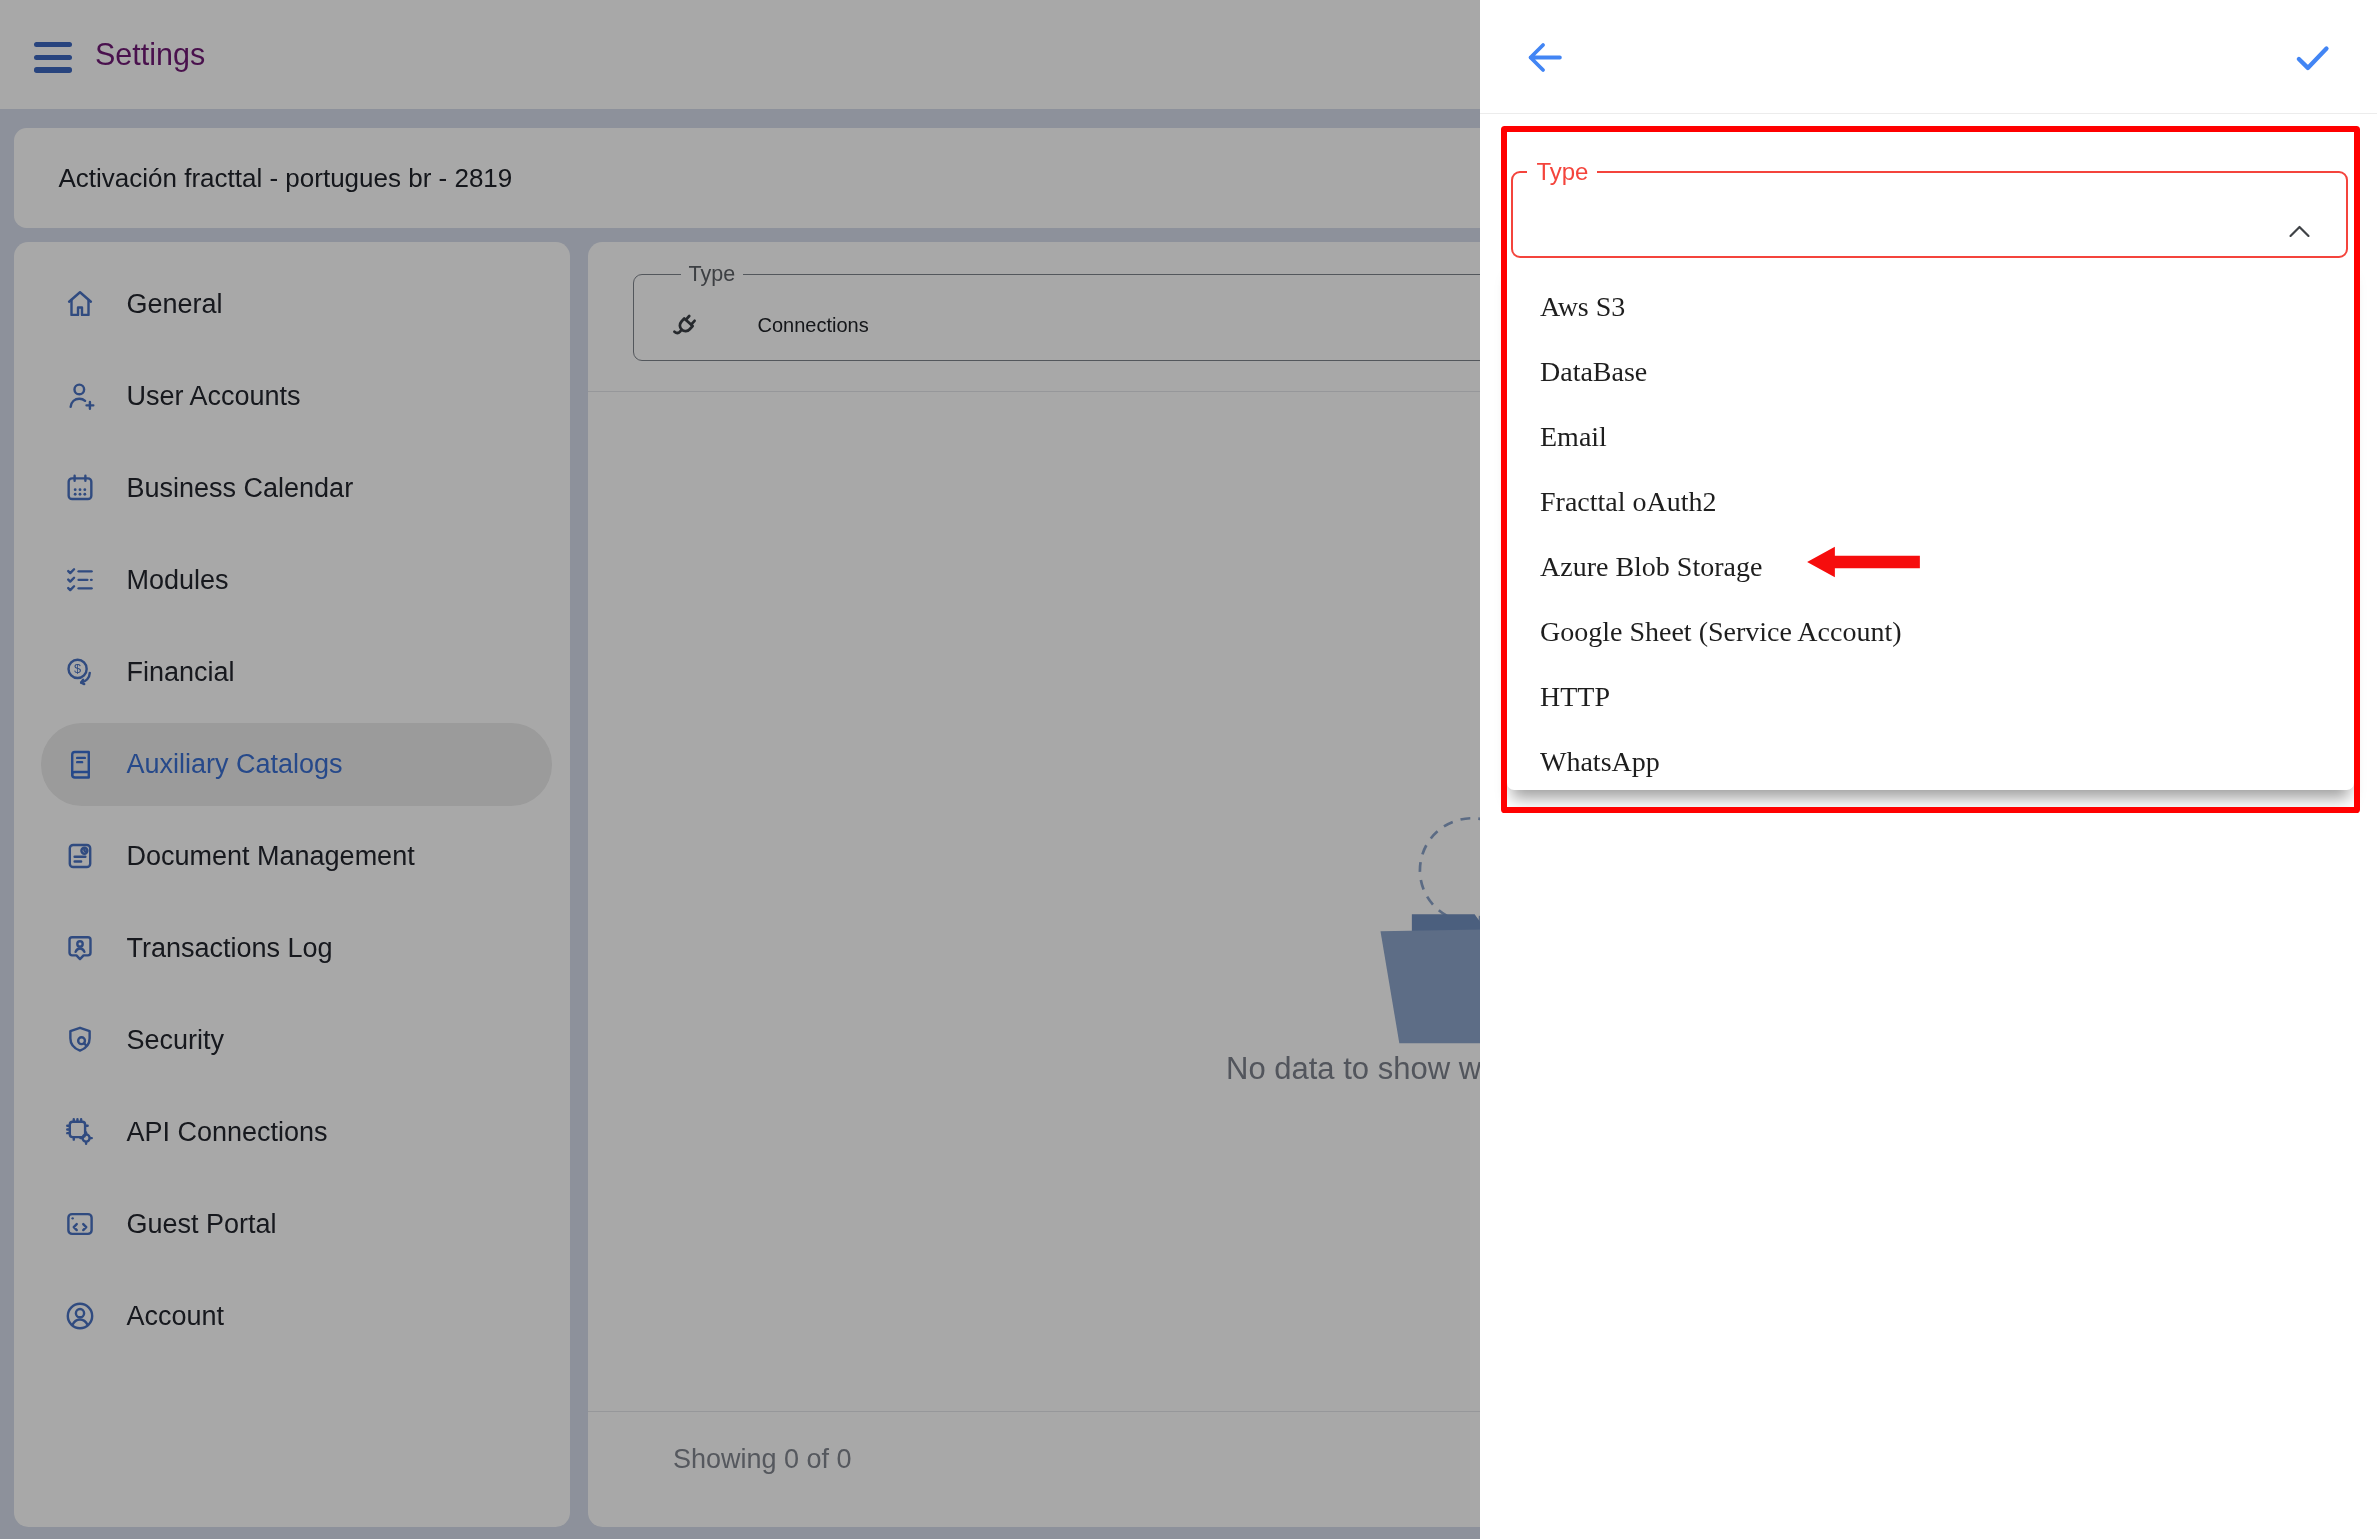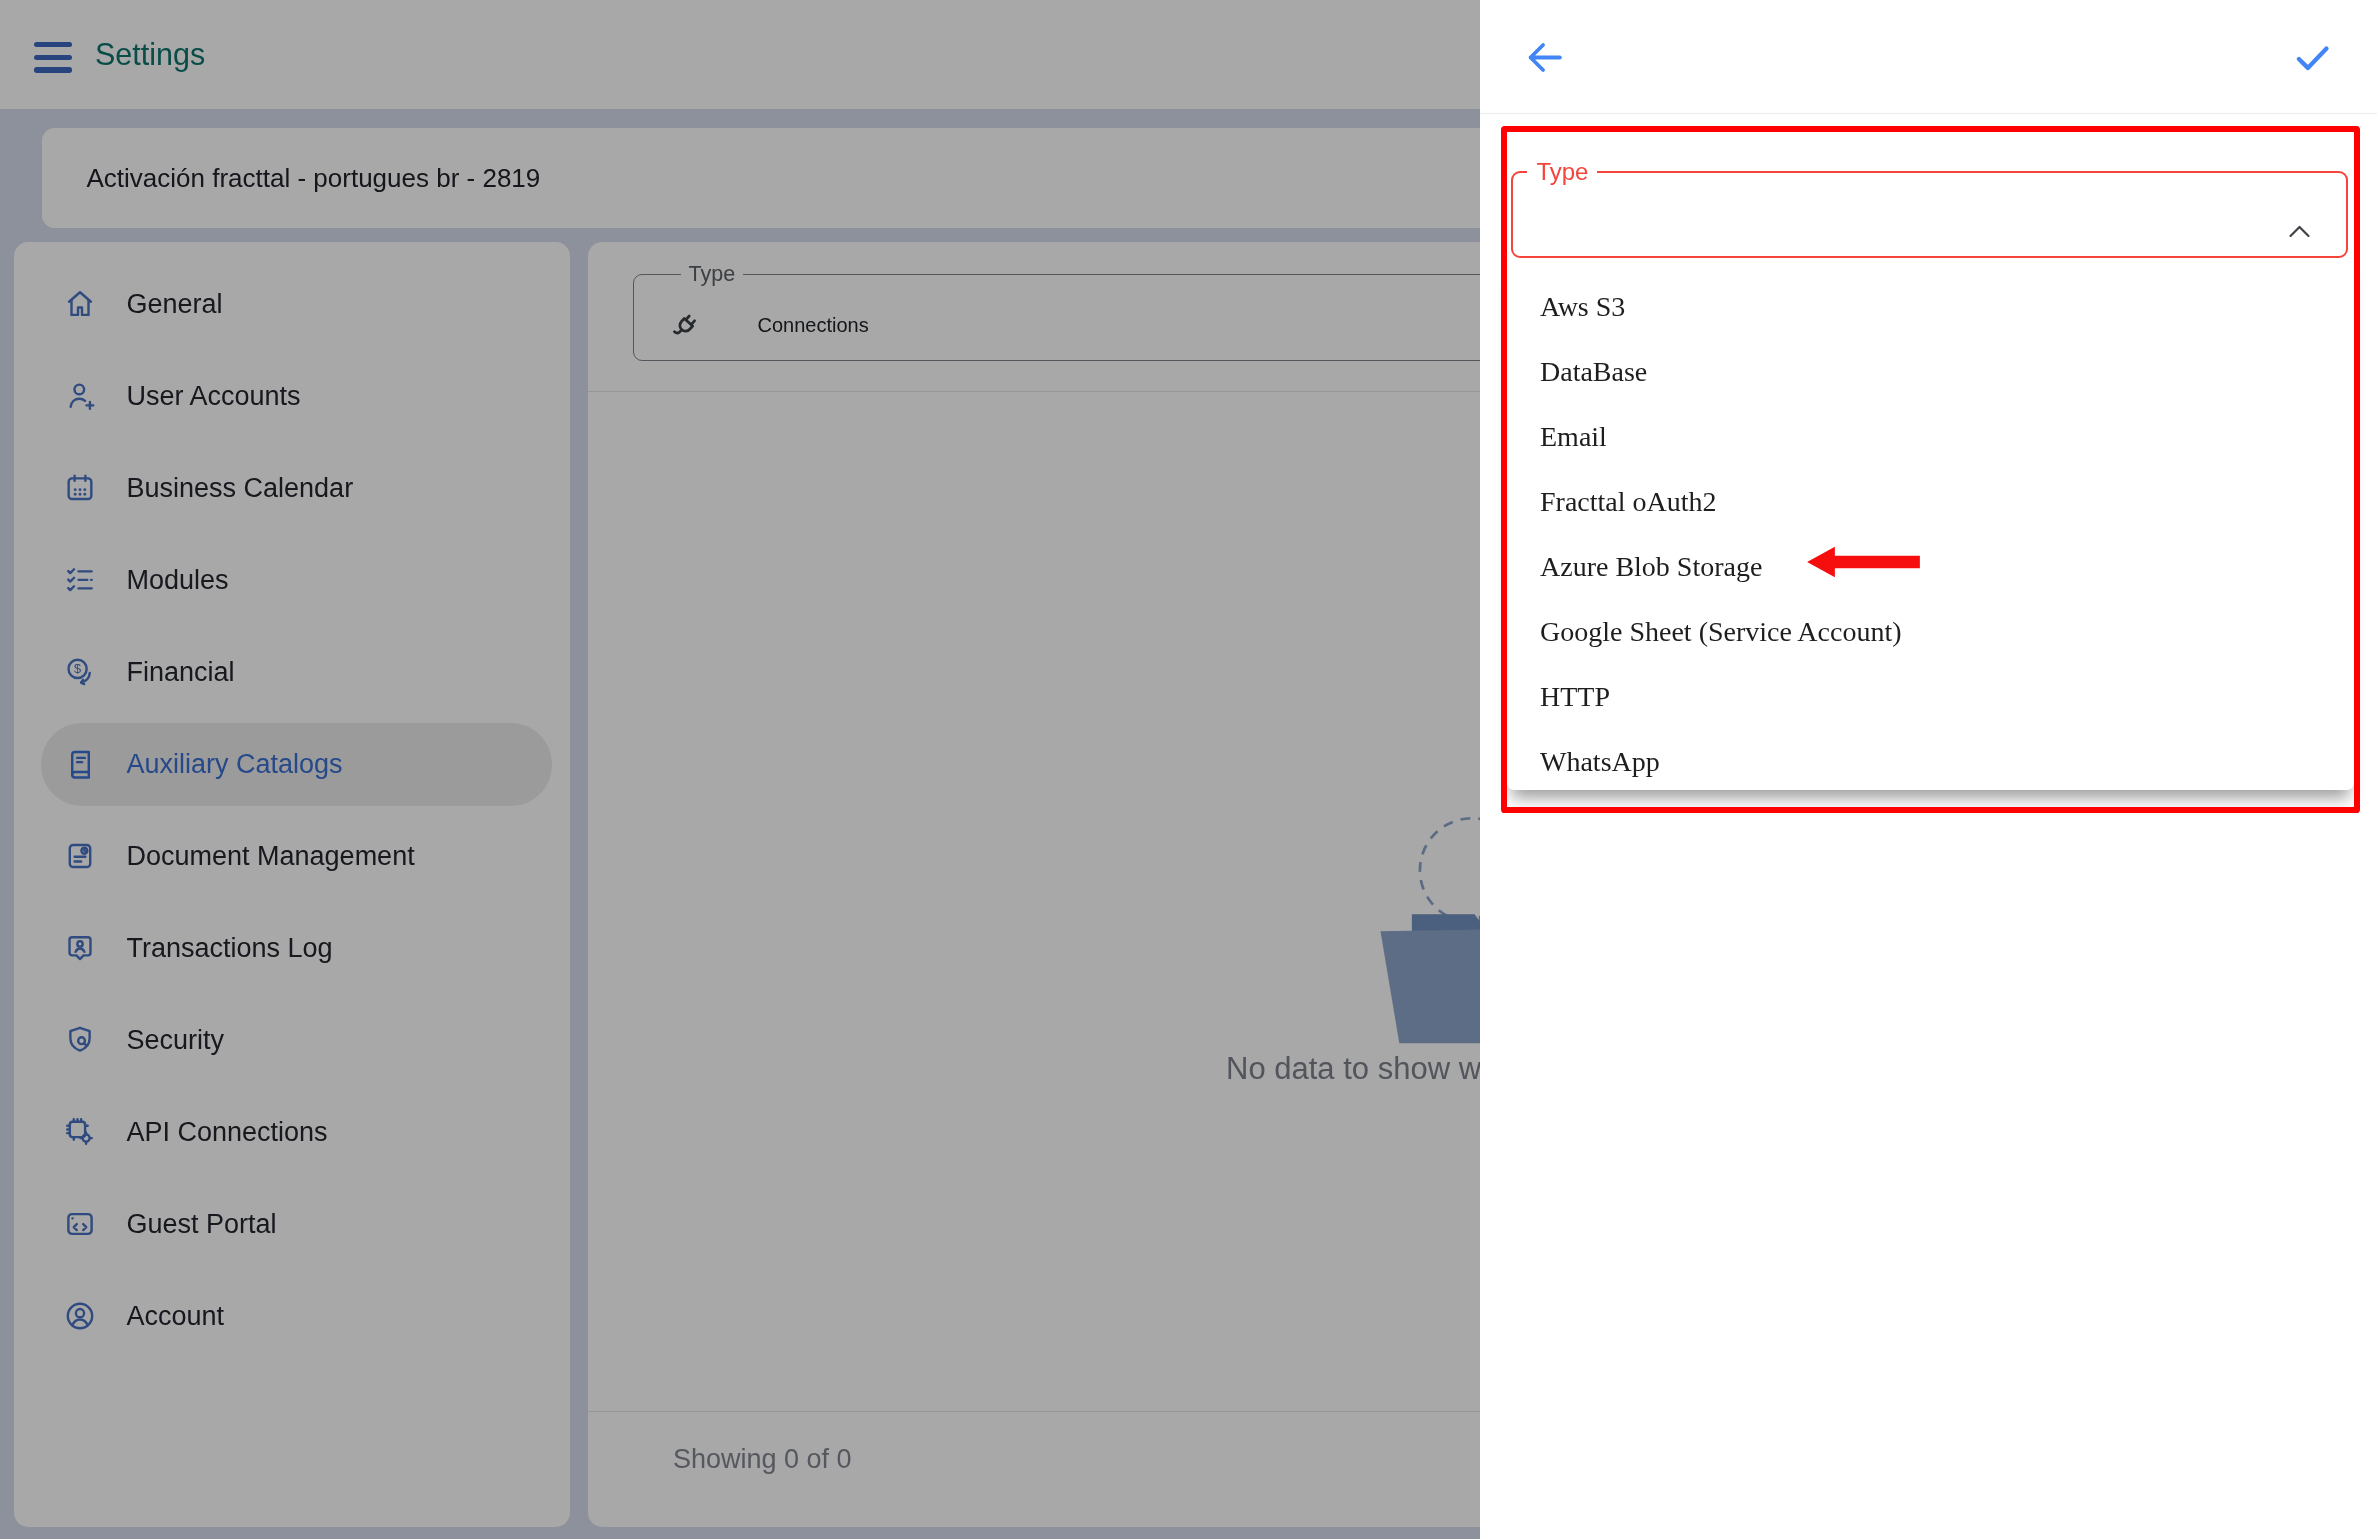--- a/index.html
+++ b/index.html
@@ -4,23 +4,23 @@
 <style>
   html,body{margin:0;padding:0;background:#c9d1e4;}
   #app{position:relative;width:2377px;height:1540px;overflow:hidden;
        background:#d7ddeb;font-family:"Liberation Sans",sans-serif;
        -webkit-font-smoothing:antialiased;}
   
   .appbar{position:absolute;left:0;top:0;width:2377px;height:109px;background:#ffffff;}
   .hamburger{position:absolute;left:34px;top:42px;width:38px;height:32px;cursor:pointer;}
   .hamburger span{display:block;width:38px;height:5.4px;border-radius:2.7px;background:#3e68c0;margin-bottom:7.2px;}
   .app-title{position:absolute;left:95px;top:0;height:109px;display:flex;align-items:center;
-             font-size:30.5px;font-weight:500;color:#0f766e;}
+             font-size:30.5px;font-weight:500;color:#701a75;}
   .subheader{position:absolute;left:13.5px;top:128px;width:2337px;height:100px;background:#ffffff;
-             border-radius:12.6px;display:flex;align-items:center;margin-left:28px;}
+             border-radius:12.6px;display:flex;align-items:center;}
   .subheader span{margin-left:45px;font-size:26px;color:#20242b;}
   .sidebar-card{position:absolute;left:13.5px;top:242px;width:556px;height:1285px;background:#ffffff;
                 border-radius:14.4px;padding-top:16px;box-sizing:border-box;}
   .side-item{position:relative;height:92px;display:flex;align-items:center;color:#23262e;cursor:pointer;}
   .side-item .s-icon{width:34px;height:34px;margin-left:49px;margin-right:30px;color:#4a72c2;flex:none;}
   .side-item .s-icon svg{width:34px;height:34px;display:block;fill:none;stroke:currentColor;
                          stroke-width:1.7;stroke-linecap:round;stroke-linejoin:round;}
   .side-item .s-label{font-size:27px;white-space:nowrap;}
   .side-item.selected::before{content:"";position:absolute;left:27px;top:5.4px;width:511px;height:83px;
                               background:#ebebeb;border-radius:41px;z-index:0;}

